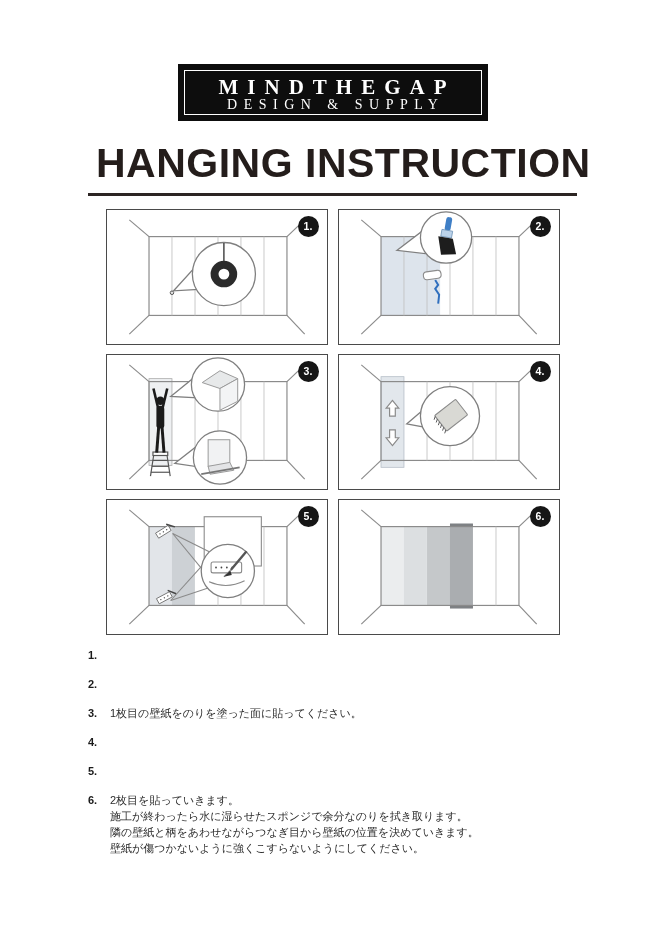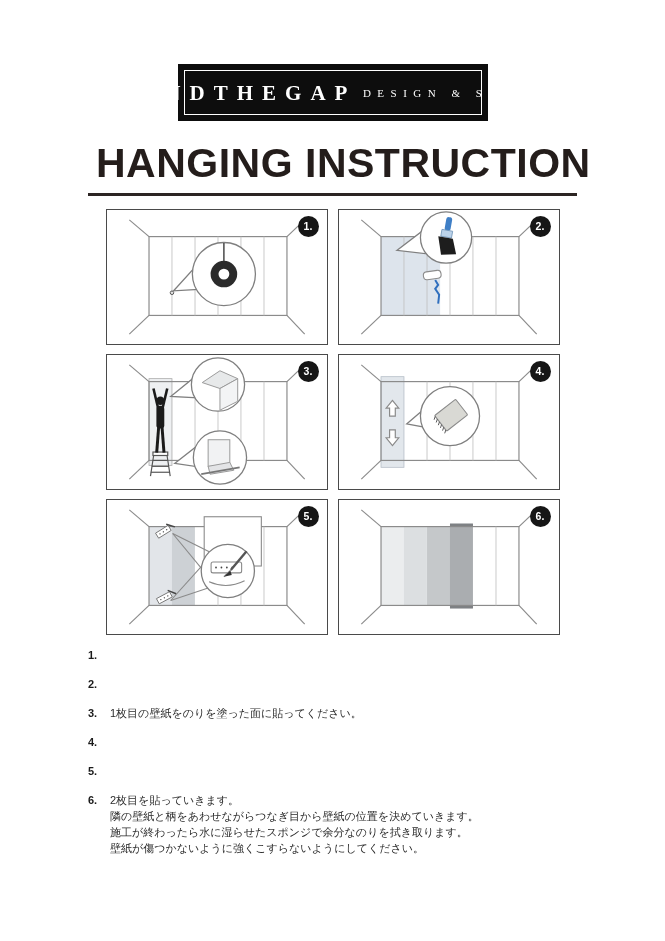--- a/index.html
+++ b/index.html
@@ -8,30 +8,30 @@
     font-family:"Liberation Sans","DejaVu Sans",sans-serif;color:#2b2b2b;
   }
   
   .logo-wrap{display:flex;justify-content:center;padding-top:64px;}
   .logo-box{
     background:#0d0d0d;width:310px;height:57px;box-sizing:border-box;
     display:flex;flex-direction:column;align-items:center;justify-content:center;
   }
   .logo-inner{
     border:1.5px solid #ffffff;width:298px;height:45px;box-sizing:border-box;
-    display:flex;flex-direction:row;align-items:center;justify-content:center;
+    display:flex;flex-direction:column;align-items:center;justify-content:center;
   }
   .logo-name{
     font-family:"Liberation Serif","DejaVu Serif",serif;
     color:#ffffff;font-weight:bold;font-size:21px;line-height:22px;
     letter-spacing:9px;text-indent:9px;white-space:nowrap;
   }
   .logo-tagline{
     font-family:"Liberation Serif","DejaVu Serif",serif;
-    color:#ffffff;font-size:11px;line-height:11px;letter-spacing:6.5px;text-indent:6.5px;
+    color:#ffffff;font-size:14px;line-height:11px;letter-spacing:6.5px;text-indent:6.5px;
     white-space:nowrap;margin-top:1px;
   }
   
   .title-block{width:489px;margin:20px auto 0;text-align:center;}
   .page-title{
     margin:8px;font-size:41px;line-height:44px;font-weight:bold;color:#241d1b;
     letter-spacing:0.5px;white-space:nowrap;
   }
   .title-underline{height:2.5px;background:#2c2523;margin-top:4px;}
   
@@ -320,19 +320,19 @@
   </div>
 
   <div class="instr">
     <span class="num">5.</span>
   </div>
 
   <div class="instr">
     <span class="num">6.</span>
     <div class="lines">
       <div>2枚目を貼っていきます。</div>
+      <div>施工が終わったら水に湿らせたスポンジで余分なのりを拭き取ります。</div>
       <div>隣の壁紙と柄をあわせながらつなぎ目から壁紙の位置を決めていきます。</div>
-      <div>施工が終わったら水に湿らせたスポンジで余分なのりを拭き取ります。</div>
       <div>壁紙が傷つかないように強くこすらないようにしてください。</div>
     </div>
   </div>
 
 </div>
 
 </body></html>

